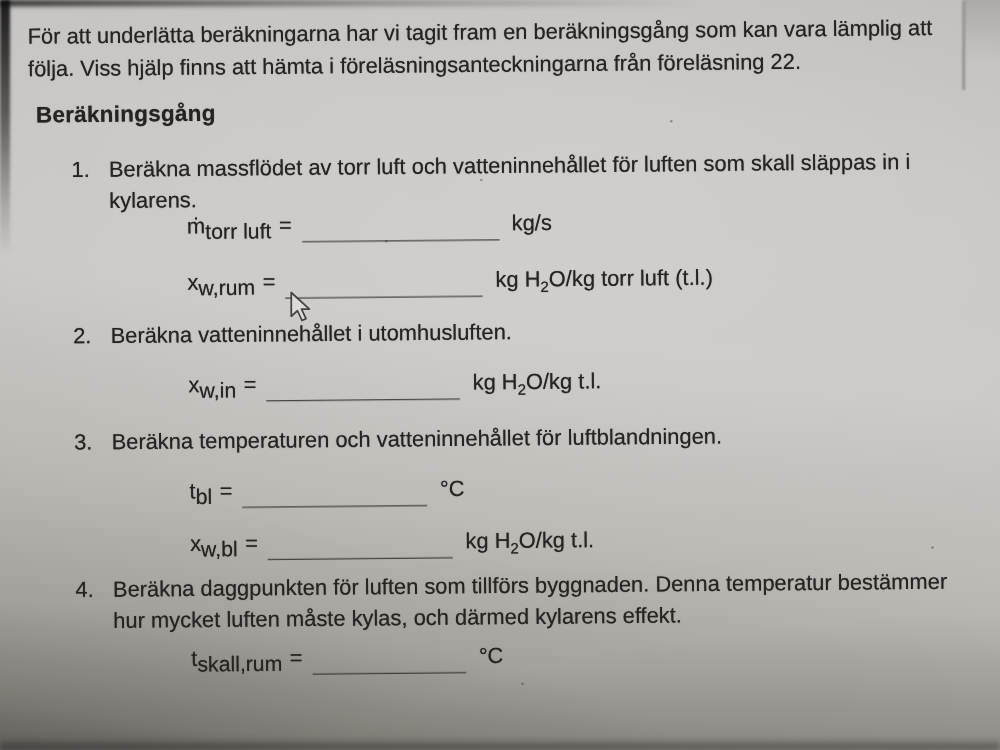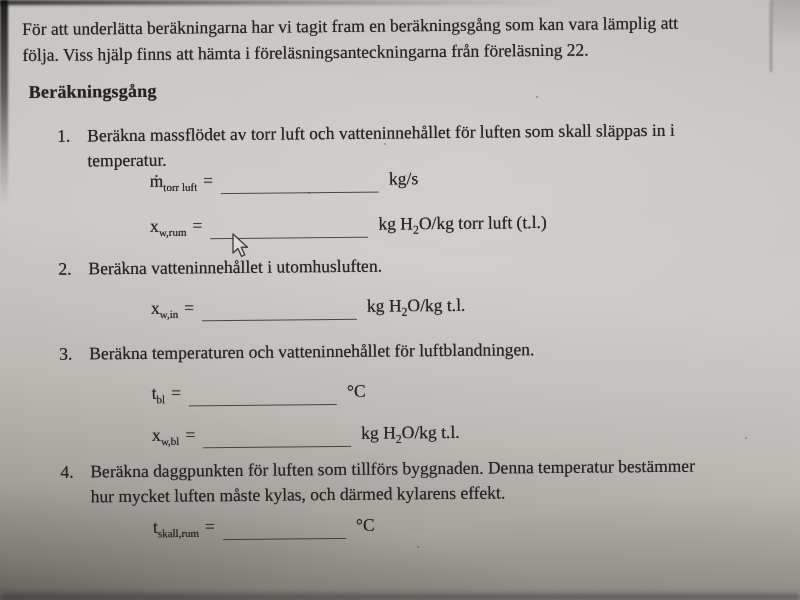--- a/index.html
+++ b/index.html
@@ -1,18 +1,18 @@
 <!DOCTYPE html>
 <html><head>
 <meta charset="utf-8">
 <style>
   html,body{margin:0;padding:0;}
   .photo{
     position:relative;width:800px;height:600px;overflow:hidden;
-    font-family:Liberation Serif, serif;
+    font-family:Liberation Sans, sans-serif;
     color:#262422;
     background:
       radial-gradient(90% 70% at 58% 30%, rgba(255,255,255,0.13), rgba(255,255,255,0) 70%),
       radial-gradient(130% 55% at 0% 112%, rgba(28,26,24,0.30), rgba(0,0,0,0) 58%),
       radial-gradient(130% 55% at 100% 114%, rgba(28,26,24,0.26), rgba(0,0,0,0) 58%),
       linear-gradient(188deg,#c2c0be 0%,#c9c7c4 22%,#cbc9c6 45%,#bbb8b4 68%,#a29f9a 84%,#8b8882 94%,#716e6a 100%);
   }
   .photo *{box-sizing:border-box;}
   
   .edge-left{position:absolute;left:0;top:0;width:8px;height:205px;
@@ -43,21 +43,21 @@
   .s2{top:243px;left:0;}
   .s3{top:328px;left:0;}
   .s4{top:446px;left:0;}
   .formula{left:126px;display:flex;align-items:baseline;font-size:17.5px;}
   .f1{top:158px;}
   .f2{top:203px;}
   .f3{top:285px;}
   .f4{top:370px;}
   .f5{top:412px;}
   .f6{top:504px;}
-  .formula sub{font-size:11px;line-height:0;}
+  .formula sub{font-size:17px;line-height:0;}
   .eq{margin:0 8px 0 6px;}
   .blank{display:inline-block;height:1px;border-bottom:1.6px solid rgba(48,46,44,.85);
     align-self:flex-end;margin-bottom:-3px;filter:blur(.3px);}
   .unit{margin-left:10px;}
   .unit sub{font-size:12px;line-height:0;}
 
   
   .cursor{position:absolute;left:230px;top:233px;width:22px;height:26px;opacity:.95;}
 </style>
 </head>
@@ -71,21 +71,21 @@
       <span>För att underlätta beräkningarna har vi tagit fram en beräkningsgång som kan vara lämplig att</span><br>
       <span>följa. Viss hjälp finns att hämta i föreläsningsanteckningarna från föreläsning 22.</span>
     </div>
 
     <div class="block heading">Beräkningsgång</div>
 
     <div class="block step s1">
       <span class="step-num">1.</span>
       <span class="step-text">
         <span>Beräkna massflödet av torr luft och vatteninnehållet för luften som skall släppas in i</span><br>
-        <span>temperatur.</span>
+        <span>kylarens.</span>
       </span>
     </div>
 
     <div class="block formula f1">
       <span><span>ṁ</span><sub>torr luft</sub></span>
       <span class="eq">=</span>
       <span class="blank" style="width:158px"></span>
       <span class="unit">kg/s</span>
     </div>
 

